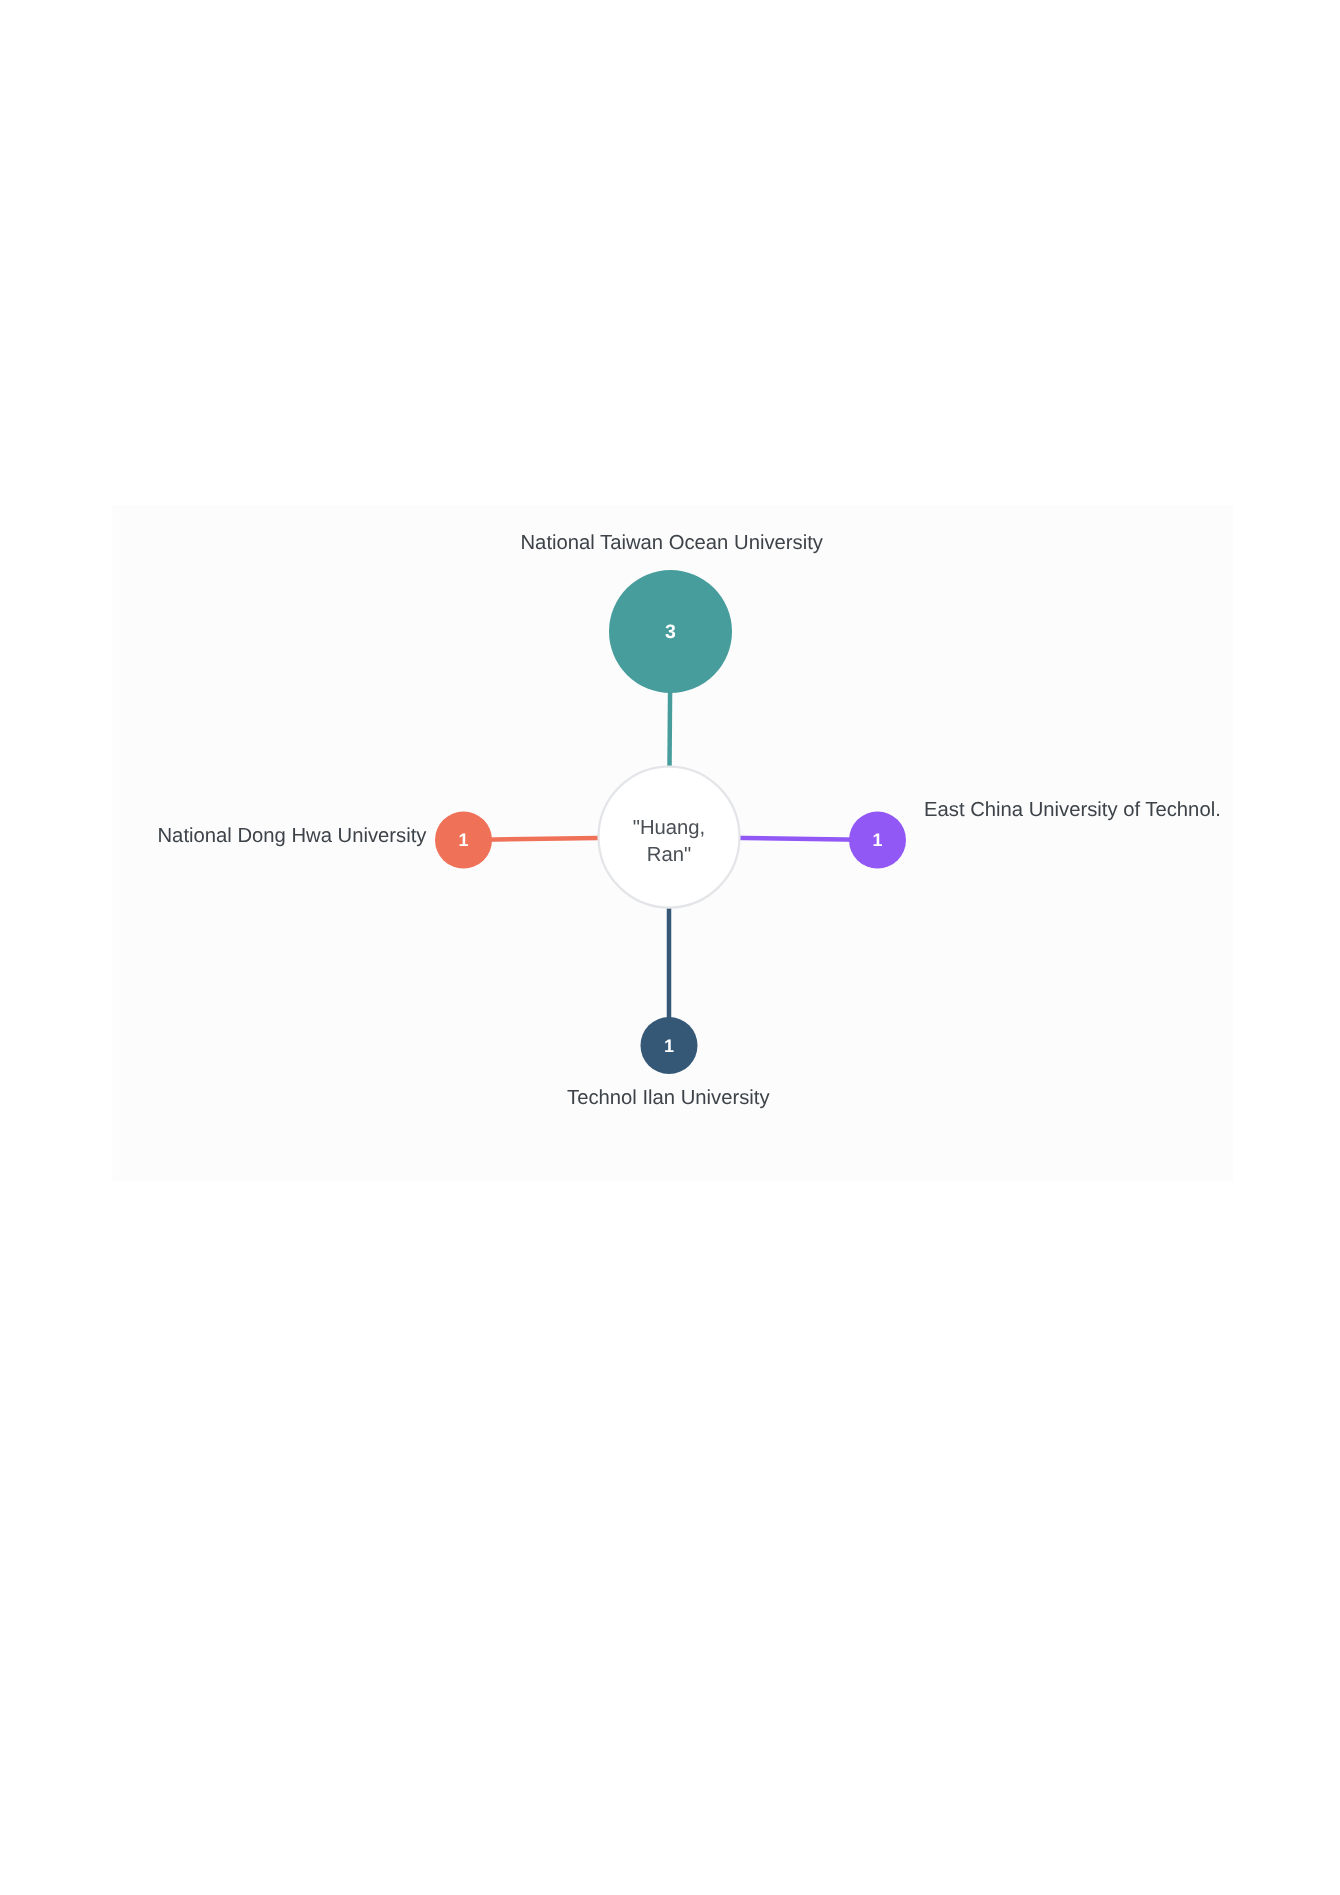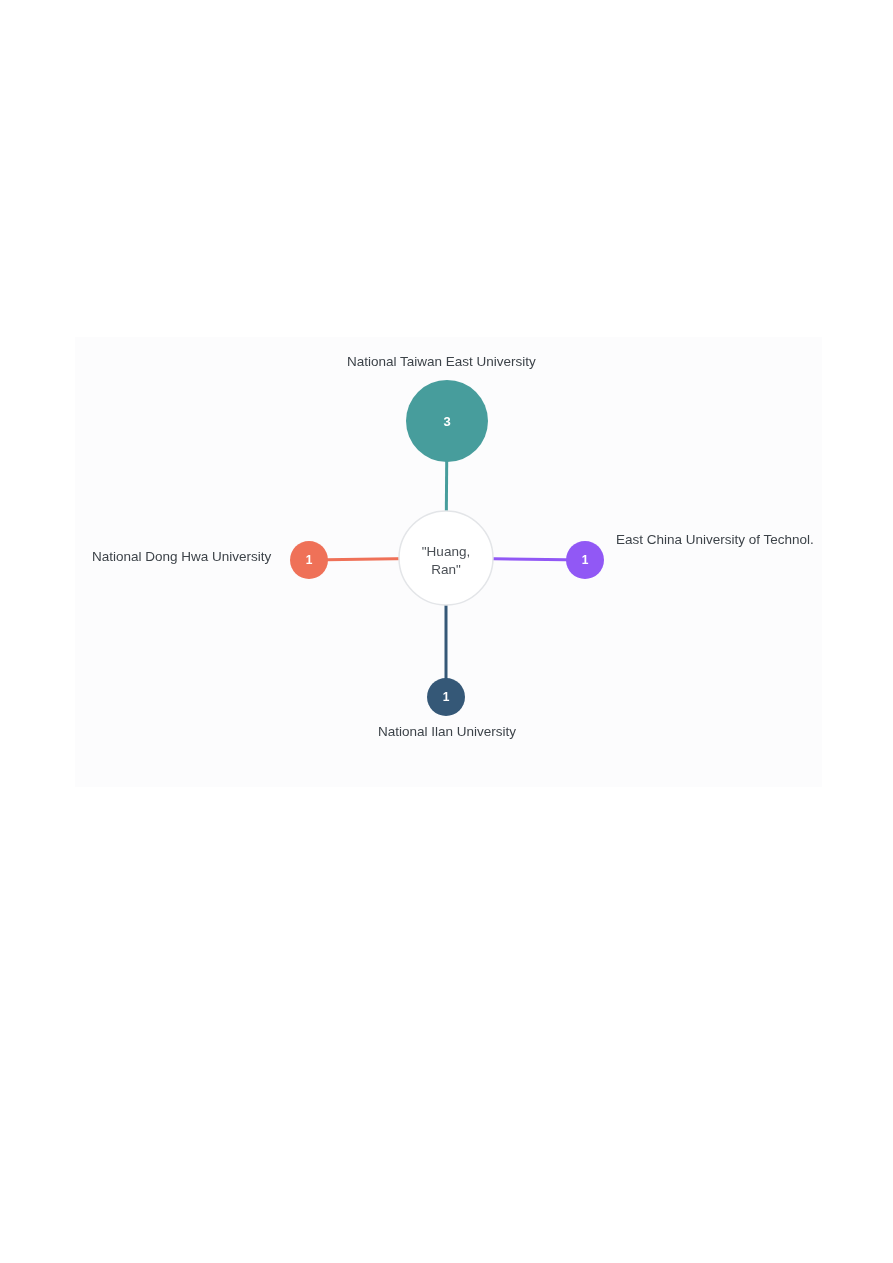--- a/index.html
+++ b/index.html
@@ -63,21 +63,21 @@
 
   .node-label {
     position: absolute;
     font-family: "Liberation Sans", "DejaVu Sans", sans-serif;
     font-size: 13.5px;
     color: #3d4349;
     white-space: nowrap;
     line-height: 16px;
   }
   .label-top    { left: 347px; top: 354px; }
-  .label-left   { left: 92px; top: 549px; }
+  .label-left   { left: 105px; top: 549px; }
   .label-right  { left: 616px; top: 532px; }
   .label-bottom { left: 378px; top: 724px; }
 </style>
 </head>
 <body>
 
 <div id="graph-panel"></div>
 
 <svg id="graph-svg" viewBox="0 0 893 1263" xmlns="http://www.w3.org/2000/svg">
 
@@ -116,19 +116,19 @@
   </g>
 
   <g>
     <circle class="node-circle" cx="446" cy="558" r="47" fill="#ffffff" stroke="#e3e5e8" stroke-width="1.5"></circle>
     <text class="center-label" x="446" y="556">"Huang,</text>
     <text class="center-label" x="446" y="574">Ran"</text>
   </g>
 
 </svg>
 
-<div class="node-label label-top">National Taiwan East University</div>
+<div class="node-label label-top">National Taiwan Ocean University</div>
 
 <div class="node-label label-left">National Dong Hwa University</div>
 
 <div class="node-label label-right">East China University of Technol.</div>
 
-<div class="node-label label-bottom">National Ilan University</div>
+<div class="node-label label-bottom">Technol Ilan University</div>
 
 </body></html>

